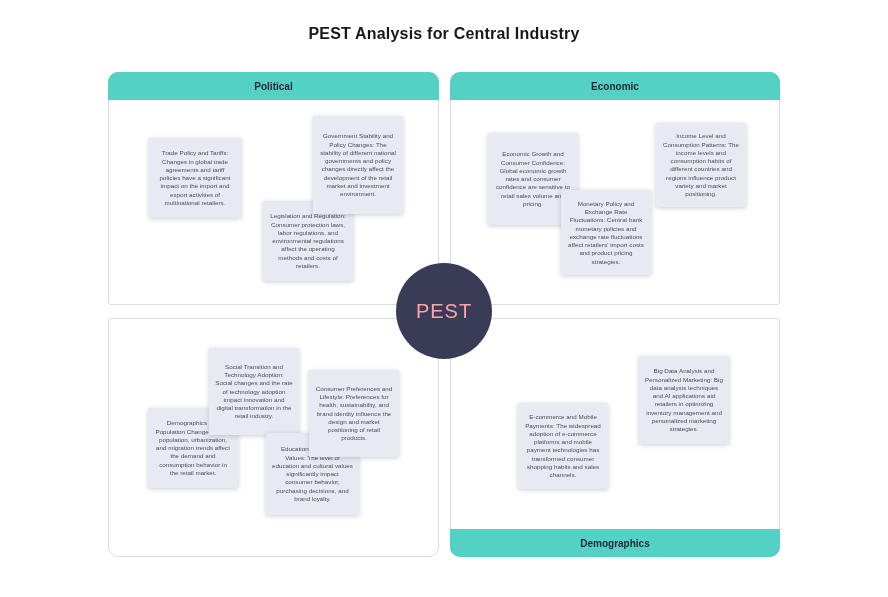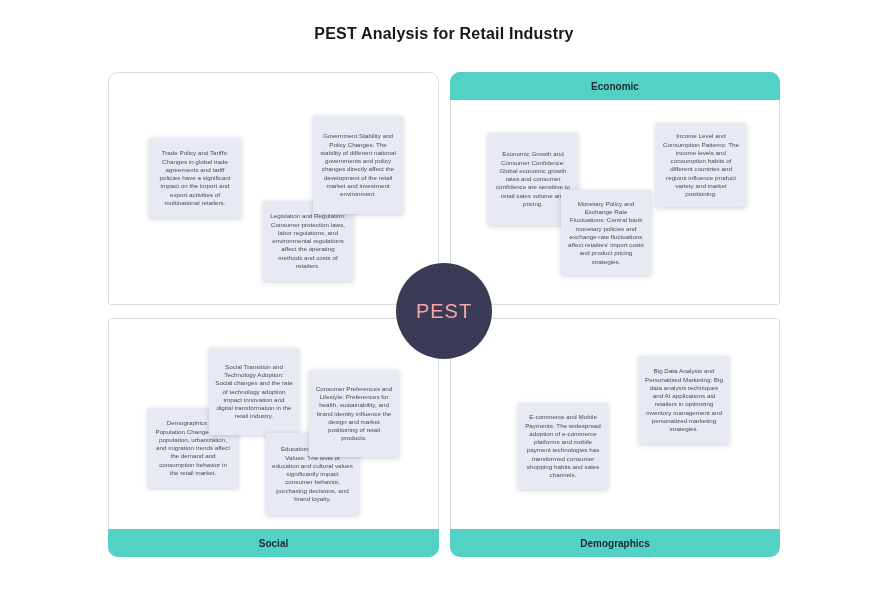--- a/index.html
+++ b/index.html
@@ -62,23 +62,26 @@
     border-radius:50%; background:#3a3b57; z-index:10;
     display:flex; align-items:center; justify-content:center;
     color:#fca5a5; font-size:20px; font-weight:500; letter-spacing:1px;
   }
 </style>
 </head>
 <body>
 
 <div class="canvas">
 
-  <h1 class="title">PEST Analysis for Retail Industry</h1>
+  <h1 class="title">PEST Analysis for Central Industry</h1>
 
   <section class="quad top q-political">
+    <div class="quad-header">
+      <span>Political</span>
+    </div>
     <div class="quad-body">
       <div class="note n-trade">
         <div class="note-text">
             <span>Trade Policy and Tariffs: Changes in global trade agreements and tariff policies have a significant impact on the import and export activities of multinational retailers.</span>
           </div>
       </div>
       <div class="note n-legislation">
         <div class="note-text">
             <span>Legislation and Regulation: Consumer protection laws, labor regulations, and environmental regulations affect the operating methods and costs of retailers.</span>
           </div>
@@ -130,23 +133,20 @@
         <div class="note-text">
             <span>Education and Cultural Values: The level of education and cultural values significantly impact consumer behavior, purchasing decisions, and brand loyalty.</span>
           </div>
       </div>
       <div class="note n-consumer">
         <div class="note-text">
             <span>Consumer Preferences and Lifestyle: Preferences for health, sustainability, and brand identity influence the design and market positioning of retail products.</span>
           </div>
       </div>
     </div>
-    <div class="quad-header">
-      <span>Social</span>
-    </div>
   </section>
 
   <section class="quad bottom q-technological">
     <div class="quad-body">
       <div class="note n-ecommerce">
         <div class="note-text">
             <span>E-commerce and Mobile Payments: The widespread adoption of e-commerce platforms and mobile payment technologies has transformed consumer shopping habits and sales channels.</span>
           </div>
       </div>
       <div class="note n-bigdata">

